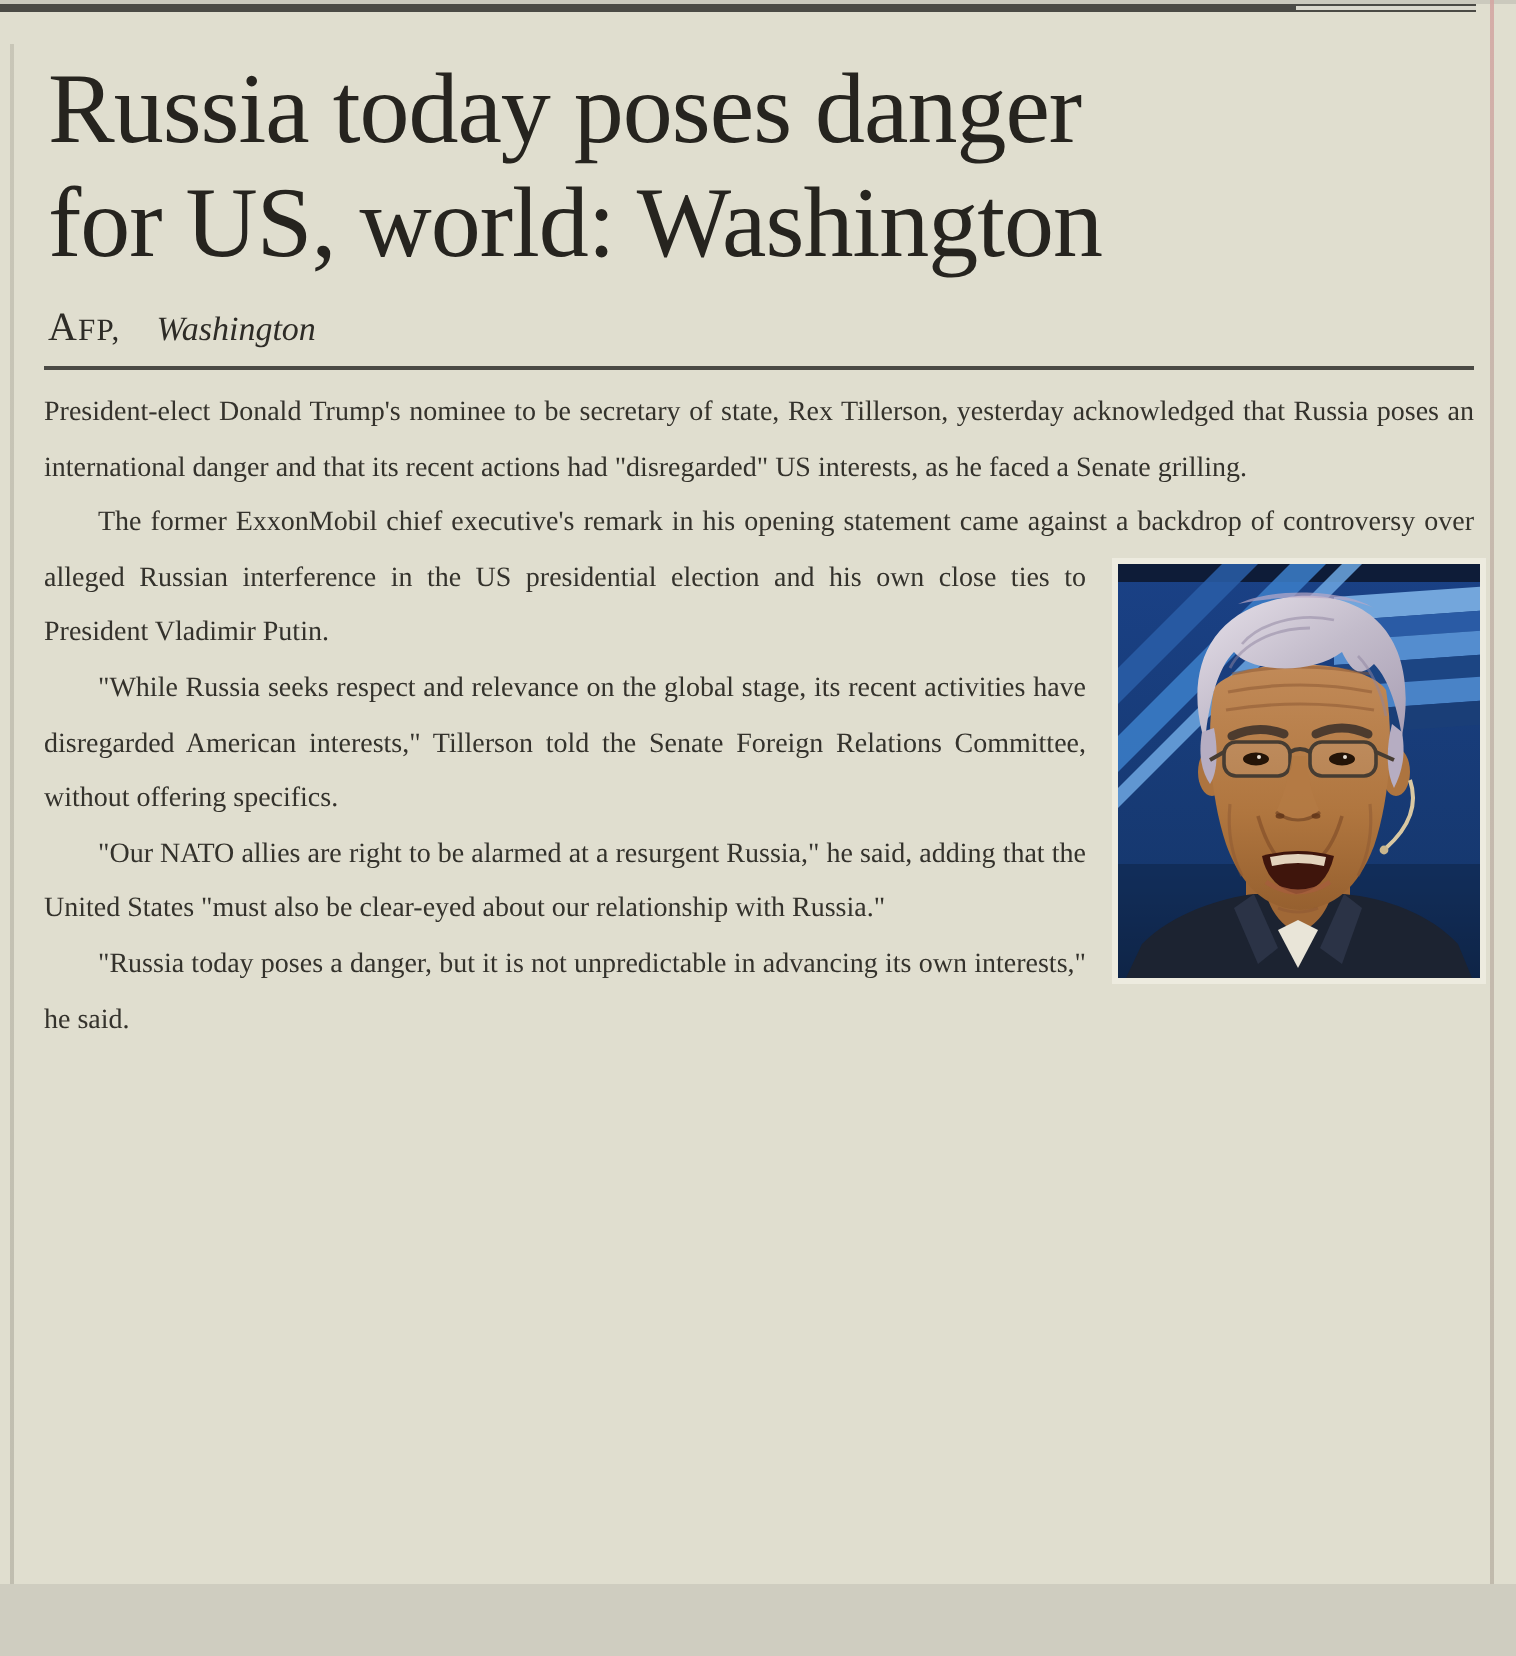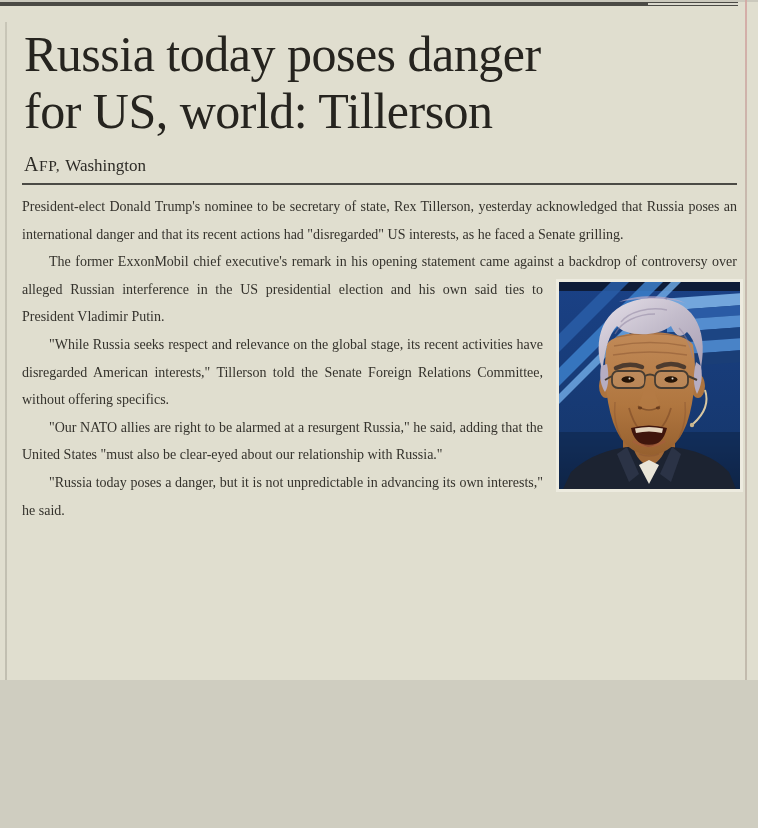--- a/index.html
+++ b/index.html
@@ -1,17 +1,17 @@
 <!DOCTYPE html>
 <html style="--page-bg: #e0decf; --ink: #34322c; --headline-ink: #26241f; --rule: #4b4a45; --photo-blue: #1d4b8f;"><head>
 <meta charset="utf-8">
 <style>
   html,body { margin:0; padding:0; background:#cfcdc0; }
   .page {
-    position:relative; width:758px; height:680px;
+    position:relative; width:758px; height:792px;
     background: var(--page-bg, #e0decf);
     font-family:"Liberation Serif", serif;
     overflow:hidden;
   }
   .top-edge   { position:absolute; top:0; left:0; width:758px; height:2px; background:#cbc9bd; }
   .top-rule   { position:absolute; top:2px; left:0; width:738px; height:4px; background:var(--rule,#4b4a45); }
   .top-rule-light { position:absolute; top:3px; left:648px; width:90px; height:2px; background:#f3f1e5; opacity:.85; }
   .left-rule  { position:absolute; left:5px; top:22px; height:778px; width:2px;
                 background:linear-gradient(#b5b2a4,#a6a396); opacity:.55; }
   .right-divider { position:absolute; left:745px; top:0; width:2px; height:828px;
@@ -20,21 +20,21 @@
   .content { position:absolute; left:0; top:0; width:758px; box-sizing:border-box; padding:0 21px 0 22px; }
 
   .headline {
     margin:26px 0 0 2px;
     font-size:50px; line-height:57px; font-weight:normal;
     letter-spacing:-0.5px; color:var(--headline-ink,#26241f);
   }
   .byline { margin:13px 0 0 2px; color:#2e2c27; }
   .agency { display:inline-block; font-weight:normal; font-size:15.5px; letter-spacing:.6px; }
   .agency::first-letter { font-size:20px; }
-  .location { font-size:17px; margin-left:5px; }
+  .location { font-style:italic; font-size:17px; margin-left:18px; }
   .byline-rule { margin-top:7px; width:715px; border-top:2px solid var(--rule,#4b4a45); }
 
   .body-text {
     margin-top:8px;
     font-size:14px; line-height:27.6px;
     color:var(--ink,#34322c);
     text-align:justify;
   }
   .para { margin:0; }
   .para.indented { text-indent:27px; }
@@ -54,21 +54,21 @@
 
 <div class="page">
   <div class="top-edge"></div>
   <div class="top-rule"></div>
   <div class="top-rule-light"></div>
   <div class="left-rule"></div>
   <div class="right-divider"></div>
 
   <div class="content">
 
-    <h1 class="headline"><span>Russia today poses danger</span><br><span>for US, world: Tillerson</span></h1>
+    <h1 class="headline"><span>Russia today poses danger</span><br><span>for US, world: Washington</span></h1>
 
     <div class="byline">
       <span class="agency">AFP,</span><span class="location">Washington</span>
     </div>
 
     <div class="byline-rule"></div>
 
     <div class="body-text">
 
       <div class="para">President-elect Donald Trump's nominee to be secretary of state, Rex Tillerson, yesterday acknowledged that Russia poses an international danger and that its recent actions had "disregarded" US interests, as he faced a Senate grilling.</div>
@@ -158,20 +158,20 @@
             <path d="M76,146.5 Q90,143.5 104,146.5 L103,151 Q90,148 77,151 Z" fill="#e3d3bd"></path>
             <path d="M74,159 Q90,169 106,159" stroke="#a55e3c" stroke-width="2.5" fill="none" opacity="0.8"></path>
             <g stroke="#8a5632" stroke-width="1.6" fill="none" opacity="0.45">
               <path d="M56,120 Q54,140 62,156"></path>
               <path d="M126,120 Q128,140 120,156"></path>
               <path d="M80,172 Q90,176 100,172"></path>
             </g>
             <path d="M146,108 Q152,126 134,142" stroke="#d9c8a2" stroke-width="2" fill="none"></path>
             <circle cx="133" cy="143" r="2.2" fill="#c9b68e"></circle>
           </svg>
-        </span><span>interference in the US presidential election and his own said ties to President Vladimir Putin.</span></div>
+        </span><span>interference in the US presidential election and his own close ties to President Vladimir Putin.</span></div>
 
       <div class="para indented">"While Russia seeks respect and relevance on the global stage, its recent activities have disregarded American interests," Tillerson told the Senate Foreign Relations Committee, without offering specifics.</div>
       <div class="para indented">"Our NATO allies are right to be alarmed at a resurgent Russia," he said, adding that the United States "must also be clear-eyed about our relationship with Russia."</div>
       <div class="para indented">"Russia today poses a danger, but it is not unpredictable in advancing its own interests," he said.</div>
     </div>
   </div>
 </div>
 
 </body></html>

